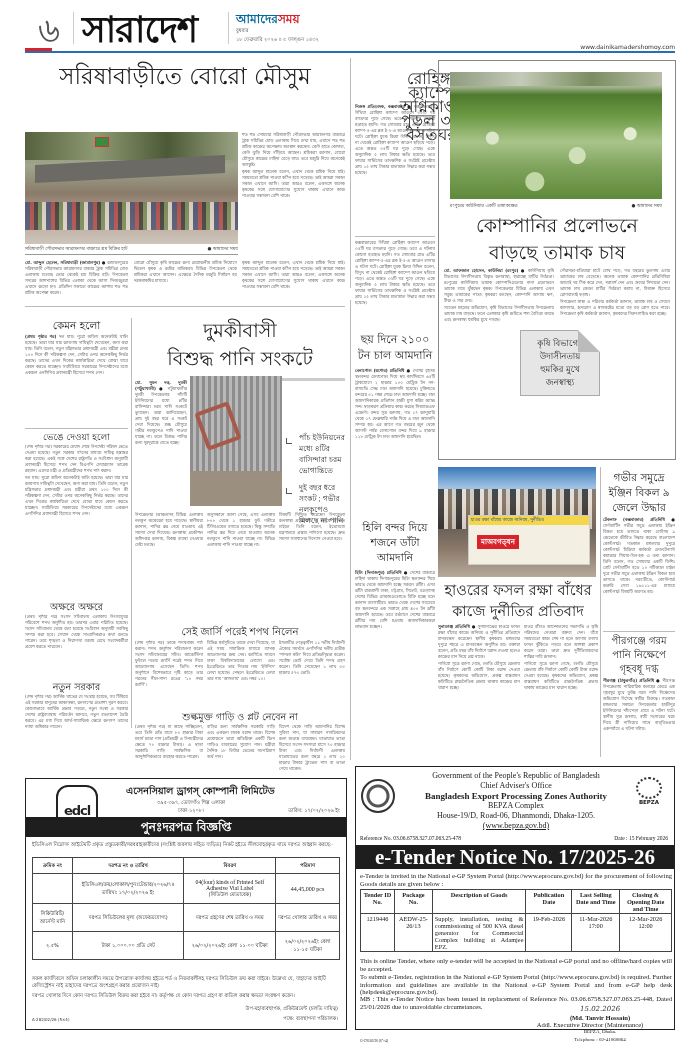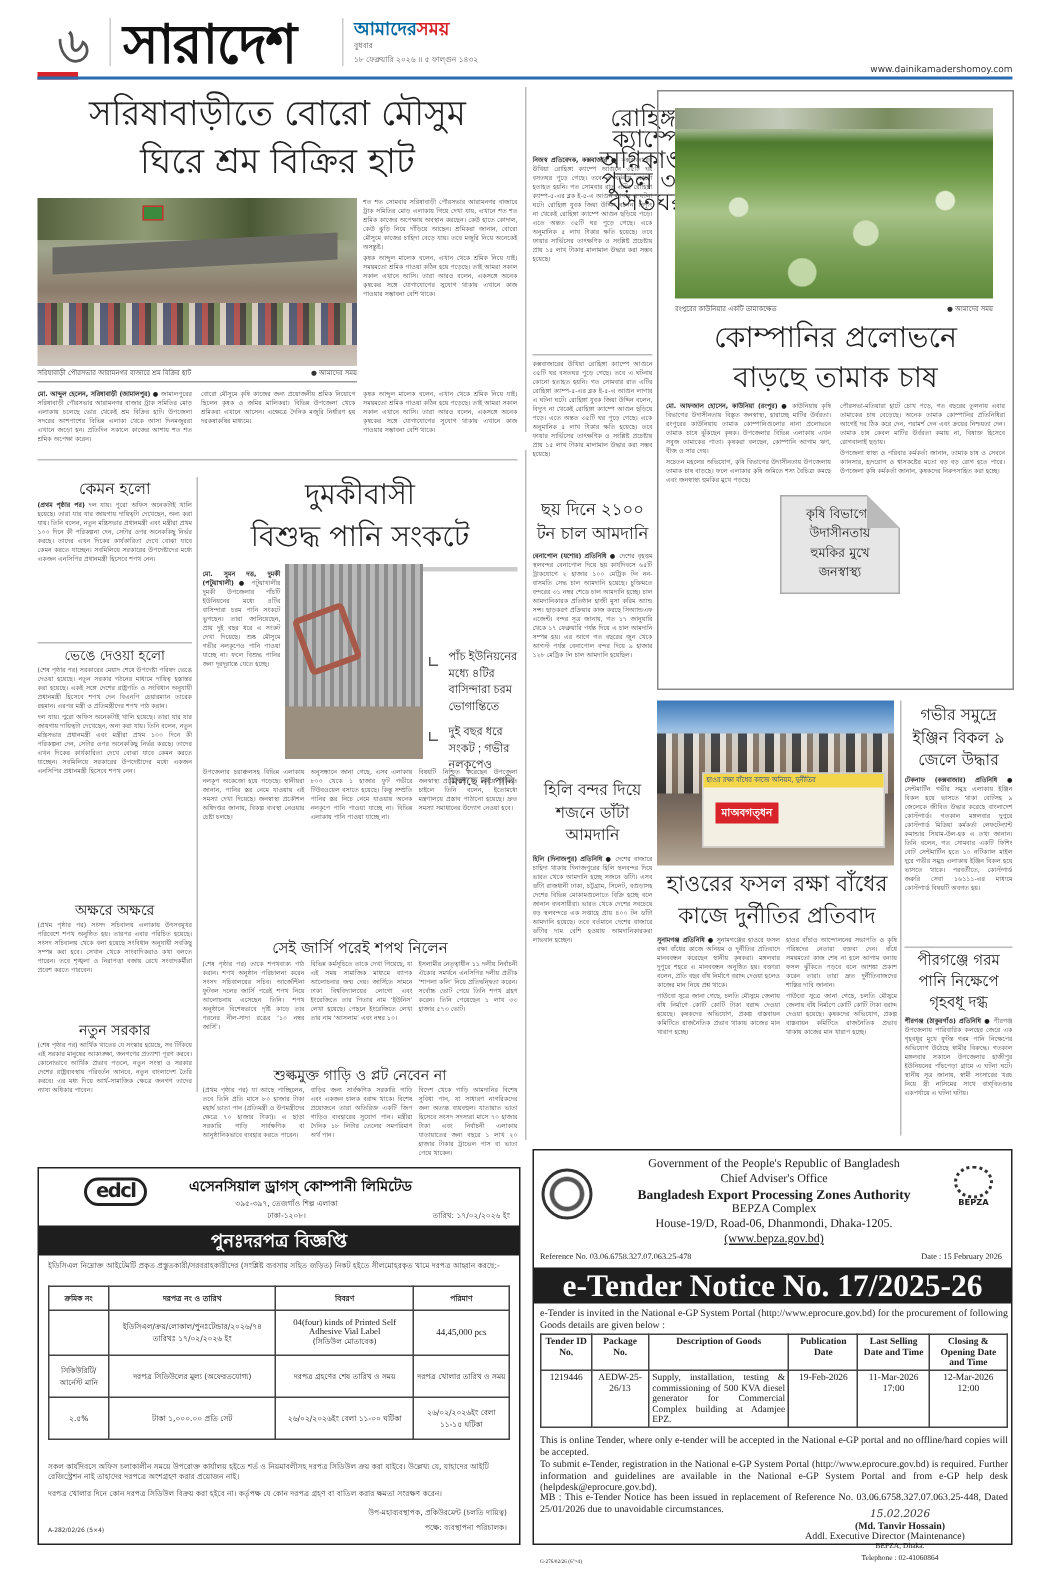--- a/index.html
+++ b/index.html
@@ -30,21 +30,21 @@
   
   .pullbox { background: #e6e6e6; border: 1px solid #aaa; text-align: center; font-family: "DejaVu Sans", sans-serif; color: #222; font-size: 8.5px; line-height: 13px; padding-top: 6px; }
   .pullbox .corner { position: absolute; right: -1px; top: -1px; width: 0; height: 0; border-left: 22px solid #bbb; border-top: 22px solid #fff; }
 
   .bullets { font-family: Liberation Sans, sans-serif; font-size: 7.5px; line-height: 11px; color: #222; margin-top: 46px; }
   .bullets li { list-style: none; position: relative; padding-left: 13px; margin-bottom: 6px; }
   .bullets li::before { content: ""; position: absolute; left: 0; top: 6px; width: 5px; height: 5px; border-left: 1.5px solid #555; border-bottom: 1.5px solid #555; }
 
   
   .ad-edcl { border: 1.5px solid #222; background: #fff; }
-  .edcl-logo { font-family: "DejaVu Sans", sans-serif; font-weight: bold; font-size: 13px; border: 2px solid #222; border-radius: 12px; padding: 0 6px; color: #222; letter-spacing: -1px; }
+  .edcl-logo { font-family: "DejaVu Sans", sans-serif; font-weight: bold; font-size: 13px; border: 2px solid #222; border-radius: 12px; padding: 16px 6px; color: #222; letter-spacing: -1px; }
   .ad-title { font-family: "DejaVu Sans", sans-serif; font-weight: bold; font-size: 9.5px; color: #111; }
   .ad-sub { font-family: "DejaVu Sans", sans-serif; font-size: 5px; color: #333; }
   .ad-band { background: #1e1e1e; color: #fff; font-family: "DejaVu Sans", sans-serif; font-size: 12px; font-weight: bold; text-align: center; }
   table.adt { border-collapse: collapse; font-family: "DejaVu Sans", sans-serif; font-size: 5px; color: #222; }
   table.adt td, table.adt th { border: 1px solid #444; text-align: center; vertical-align: middle; padding: 2px; font-weight: normal; }
   table.adt th { font-weight: bold; }
   .serifen { font-family: "Liberation Serif", serif; }
 
   .ad-bepza { border: 1.5px solid #222; background: #fff; }
   .bepza-hd { font-family: "Liberation Serif", serif; text-align: center; color: #222; }
@@ -64,21 +64,20 @@
 <div class="abs mast-sep2"></div>
 <div class="abs brand"><span class="g">আমাদের</span><span class="r">সময়</span></div>
 <div class="abs day">বুধবার</div>
 <div class="abs date">১৮ ফেব্রুয়ারি ২০২৬ ॥ ৫ ফাল্গুন ১৪৩২</div>
 <div class="abs site">www.dainikamadershomoy.com</div>
 <div class="abs bar-red"></div>
 <div class="abs bar-blue"></div>
 
 <div class="abs hl" style="left:25px;top:60px;width:320px;font-size:23px;line-height:32px;">
   <div>সরিষাবাড়ীতে বোরো মৌসুম</div>
-  <div>ঘিরে শ্রম বিক্রির হাট</div>
 </div>
 <div class="abs photo" style="left:25px;top:132px;width:213px;height:112px;background:linear-gradient(180deg,#7d8a6a 0%,#a0a58c 30%,#8a7b6b 55%,#b9a394 75%,#cdc6bd 100%);">
   <div style="position:absolute;left:0;top:0;width:100%;height:28px;background:linear-gradient(90deg,#56613f,#8e9a72,#4c5936,#9aa383);"></div>
   <div style="position:absolute;left:10px;top:28px;width:190px;height:18px;background:#6c6a64;transform:skewY(-3deg);"></div>
   <div style="position:absolute;left:70px;top:5px;width:14px;height:10px;background:#3b8a3e;border:1px solid #c33;"></div>
   <div style="position:absolute;left:0;top:70px;width:100%;height:28px;background:repeating-linear-gradient(90deg,#3c4a6e 0 5px,#b04040 5px 9px,#2d2d2d 9px 13px,#6e8a4f 13px 17px,#e5dfd2 17px 21px);opacity:.75;"></div>
 </div>
 <div class="abs cap" style="left:25px;top:246px;width:213px;">
   <span>সরিষাবাড়ী পৌরসভার আরামনগর বাজারে শ্রম বিক্রির হাট</span>
   <span>● আমাদের সময়</span>

